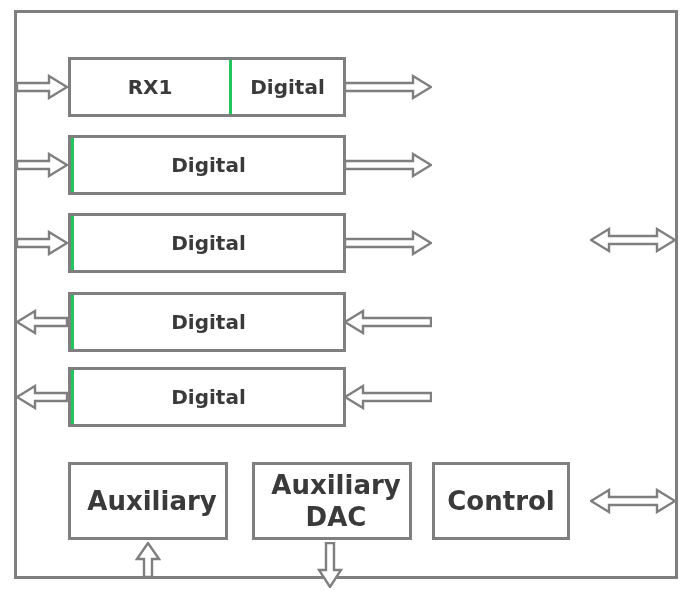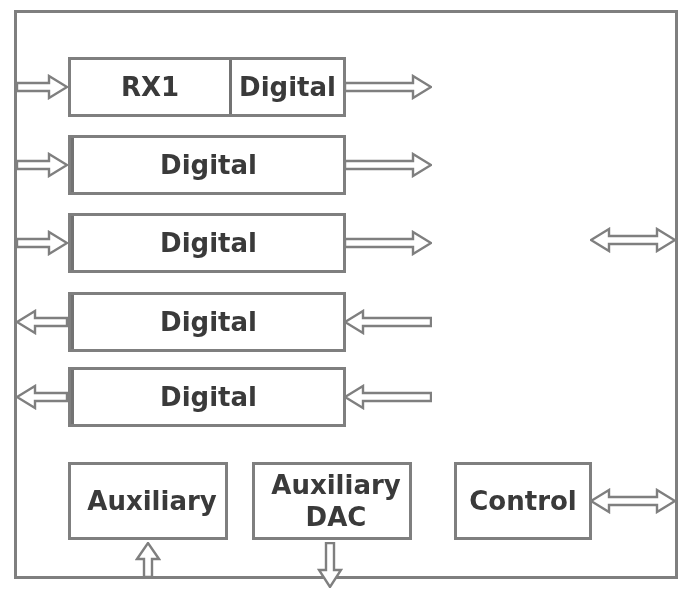--- a/index.html
+++ b/index.html
@@ -37,24 +37,24 @@
     width:278px;
     height:60px;
     align-items:stretch;
     justify-content:flex-start;
   }
   .row-block .cell {
     display:flex;
     align-items:center;
     justify-content:center;
     height:100%;
-    font-size:26px;
+    font-size:20px;
   }
   .cell-name { width:158px; }
-  .cell-digital { flex:1; border-left:3px solid #737373; }
+  .cell-digital { flex:1; border-left:3px solid #22c55e; }
   .serdes {
     left:432px; top:55px;
     width:158px; height:375px;
     flex-direction:column;
     font-size:22px;
     line-height:1.45;
     text-align:center;
   }
   .aux {
     top:462px;
@@ -62,21 +62,20 @@
     flex-direction:column;
     font-size:26px;
     line-height:1.25;
     text-align:center;
     padding-left:8px;
   }
   .control {
     left:432px; top:462px;
     width:138px; height:78px;
     font-size:26px;
-    margin-left:22px;
   }
   .arrow { position:absolute; overflow:visible; }
   .defs { position:absolute; width:0; height:0; }
 </style>
 </head>
 <body>
 
 <div class="canvas">
 
   <svg class="defs" aria-hidden="true">

